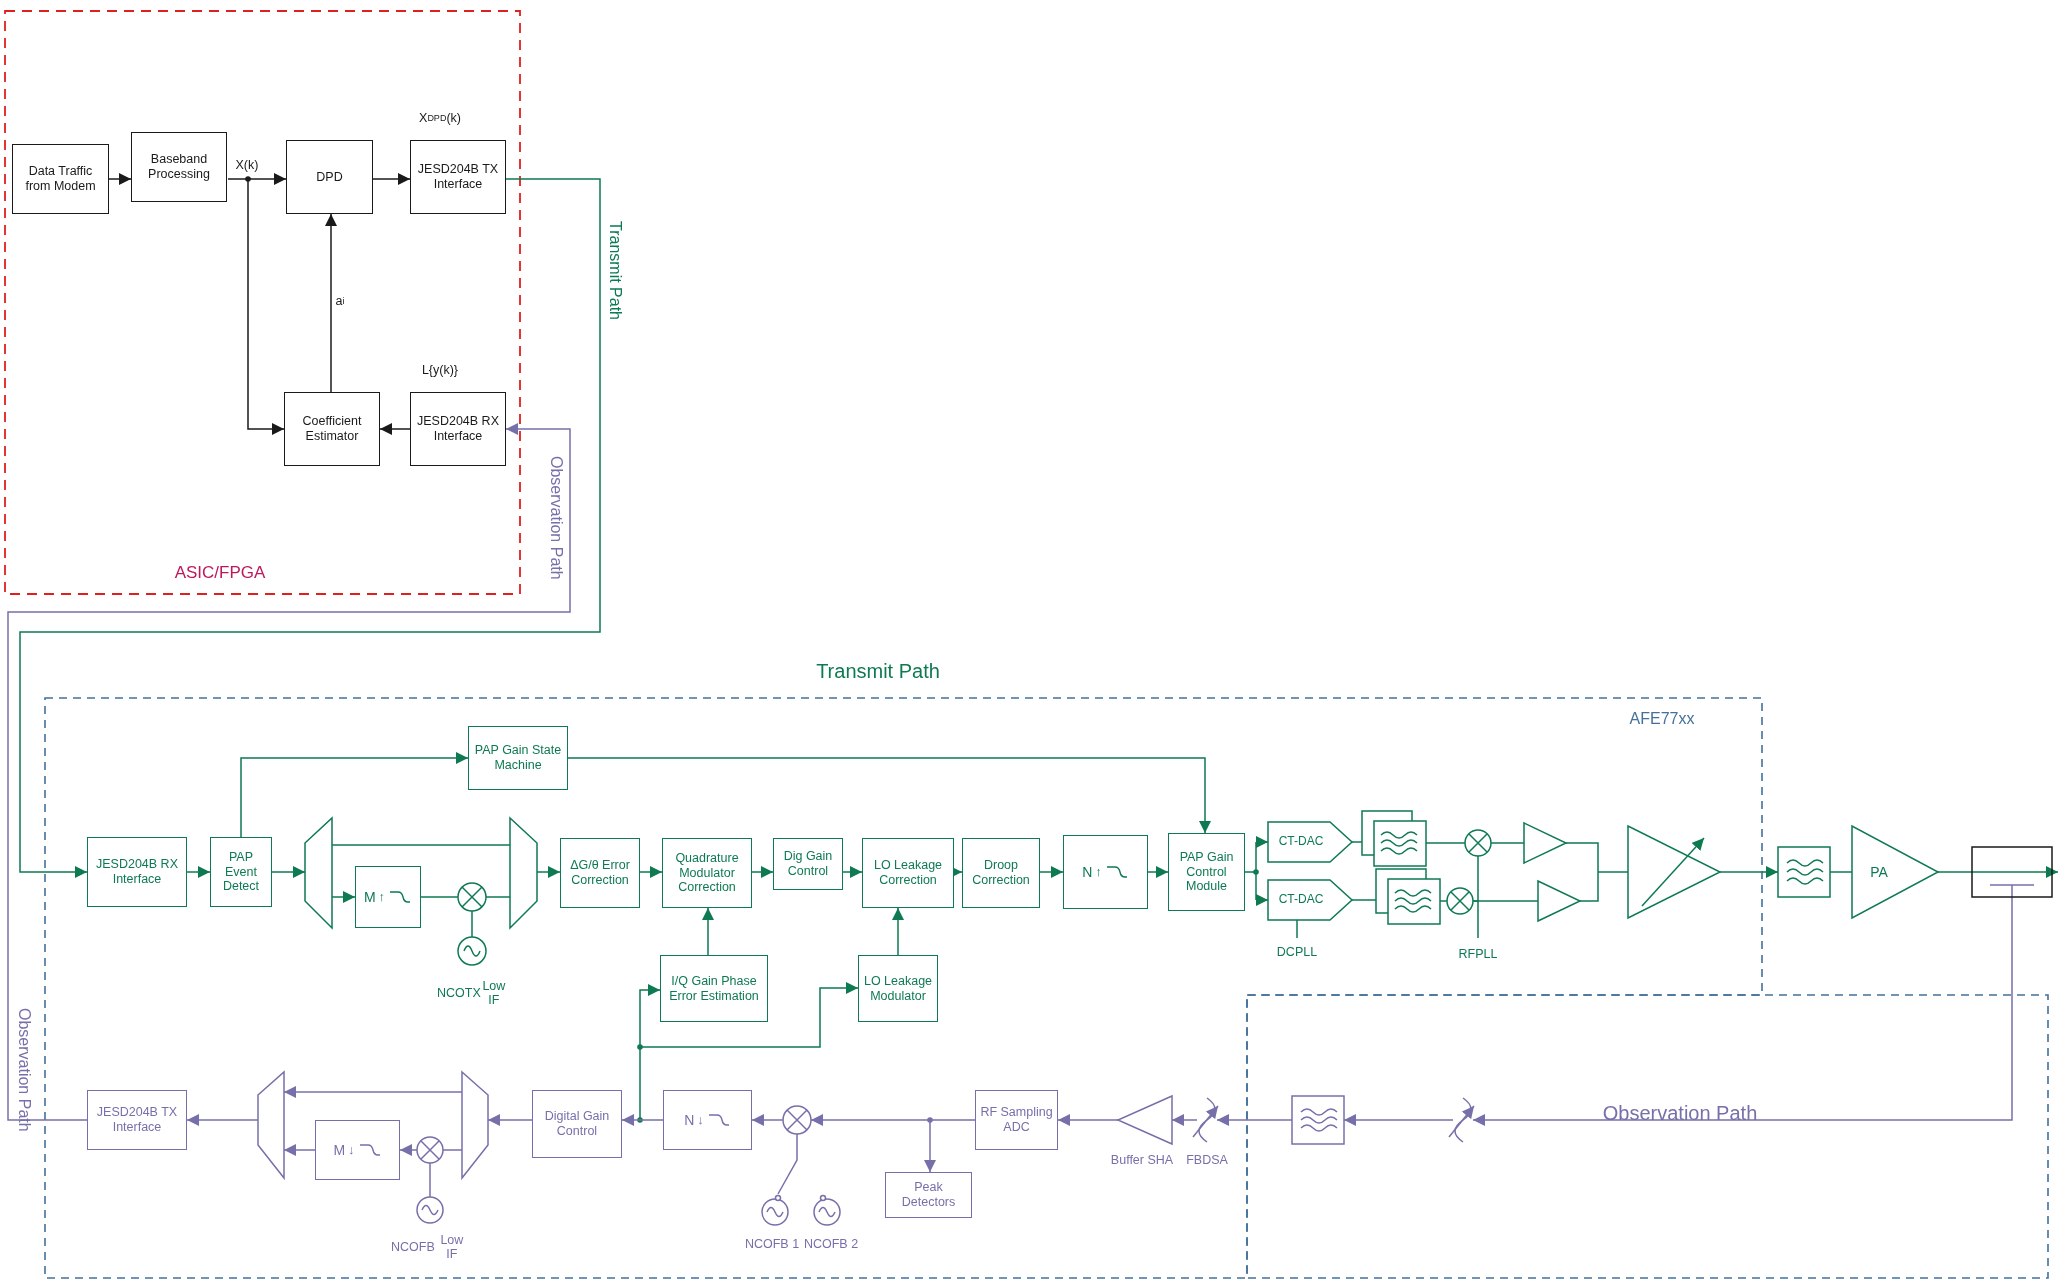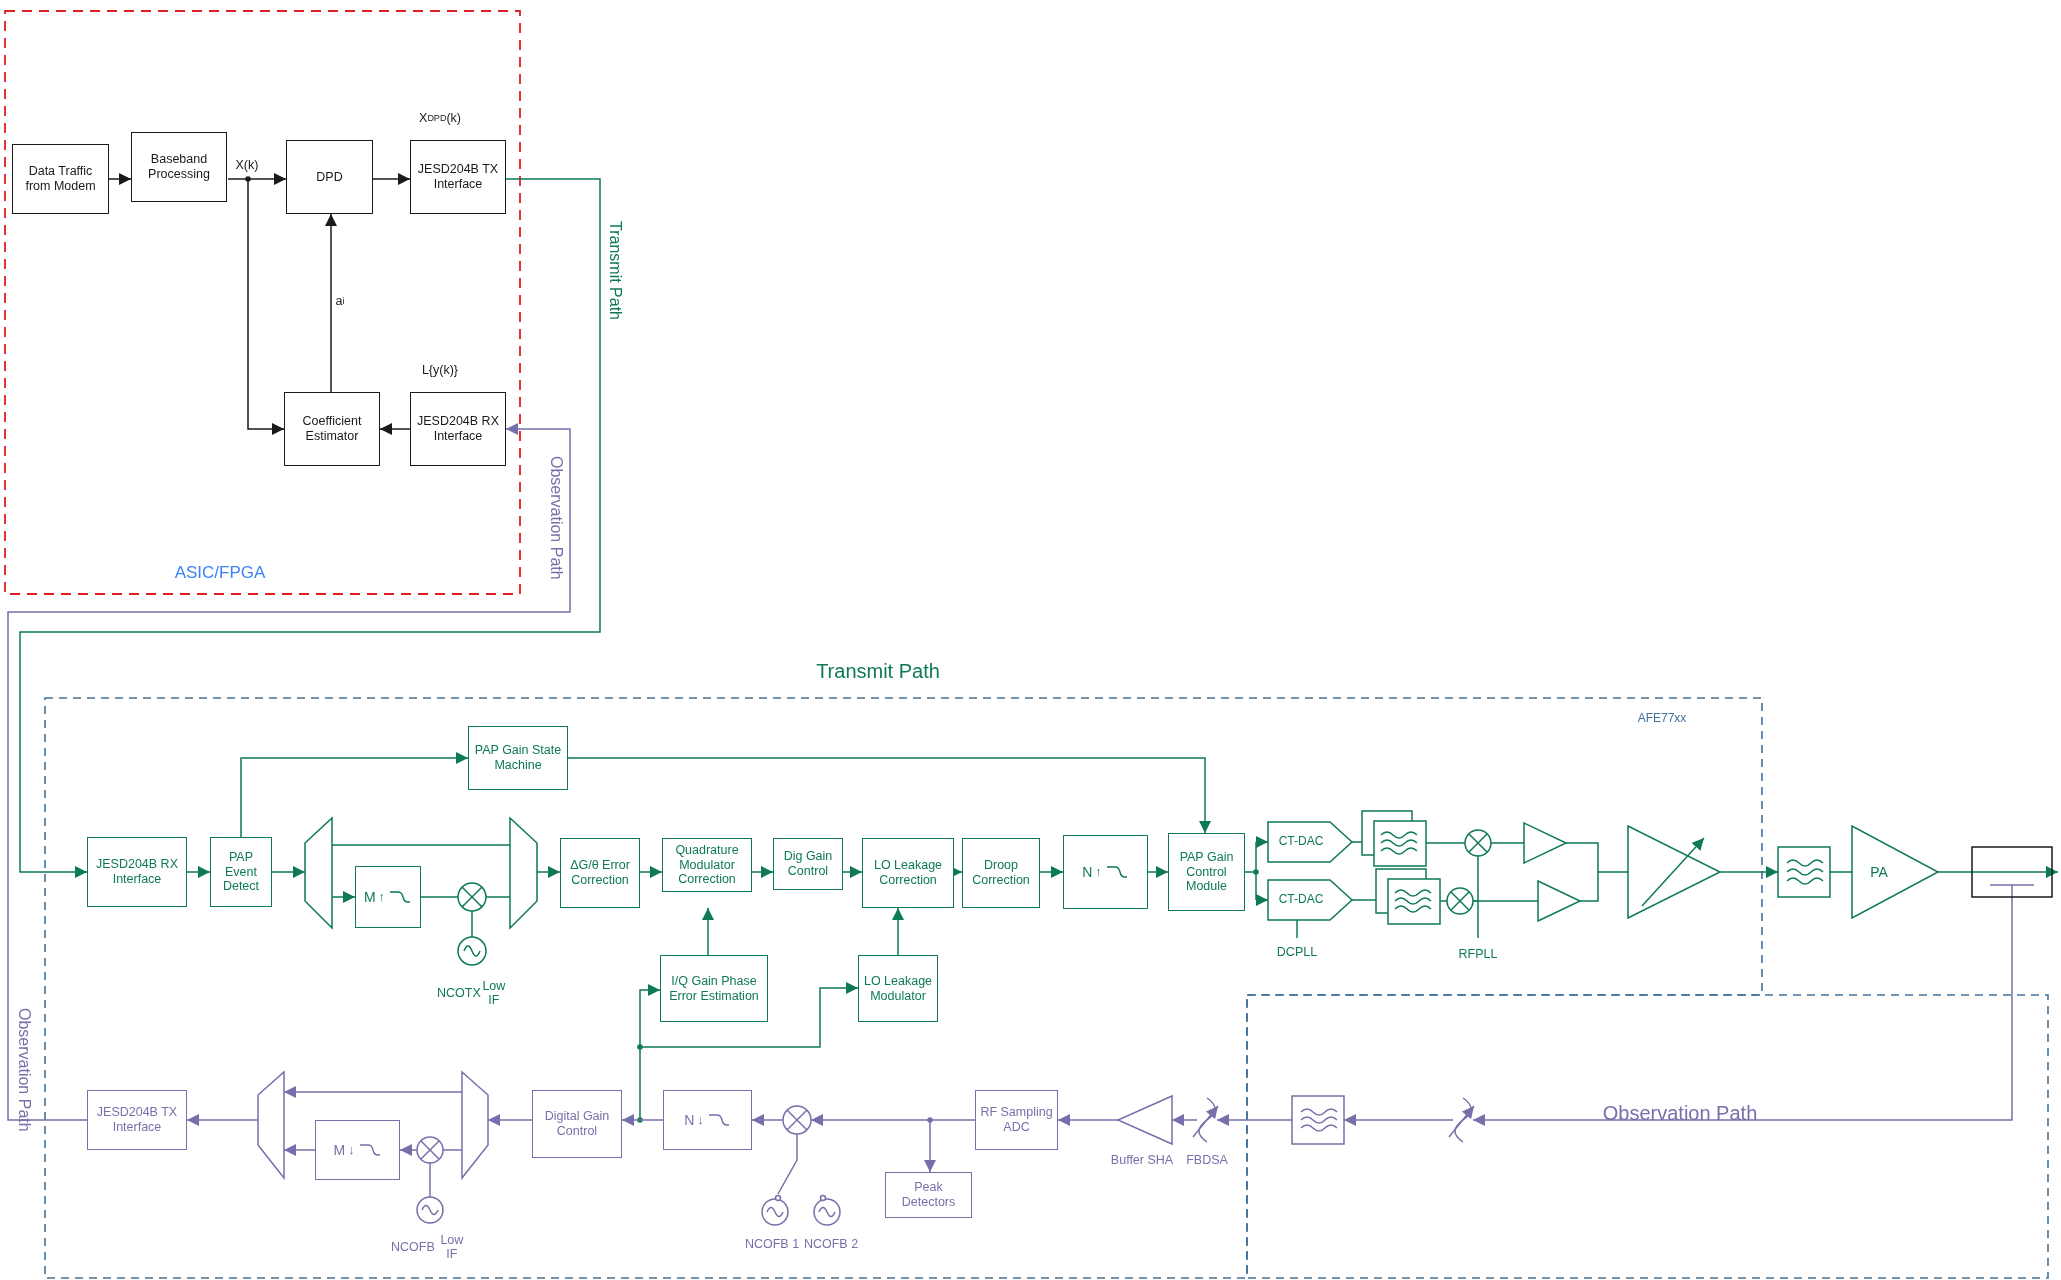--- a/index.html
+++ b/index.html
@@ -8,21 +8,21 @@
   svg.wires{position:absolute;left:0;top:0;z-index:1;}
   .bx{position:absolute;z-index:2;display:flex;align-items:center;justify-content:center;
       text-align:center;background:#fff;border:1.5px solid #1a1a1a;box-sizing:border-box;
       font-size:12.5px;line-height:1.18;color:#1a1a1a;padding:2px;}
   .b-g{border-color:#0e7a51;color:#0e7a51;}
   .b-p{border-color:#7670aa;color:#7670aa;}
   .lb{position:absolute;z-index:2;display:flex;align-items:center;justify-content:center;
       text-align:center;font-size:12.5px;line-height:1.15;color:#1a1a1a;pointer-events:none;}
   .col{flex-direction:row;}
   .vert{writing-mode:vertical-rl;}
-  .c-g{color:#0e7a51;} .c-p{color:#7670aa;} .c-r{color:#3b82f6;text-align:right;} .c-b{color:#44719b;}
+  .c-g{color:#0e7a51;} .c-p{color:#7670aa;} .c-r{color:#be185d;text-align:right;} .c-b{color:#44719b;}
   .big{font-size:20px;}
   .flt{gap:3px;}
   .fl{font-size:14px;} .fa{font-size:13px;}
   sub{font-size:9px;}
 </style>
 </head>
 <body>
 
 <div class="canvas">
 
@@ -252,40 +252,40 @@
       <span>(k)</span>
 </div>
 <div class="lb" style="left:400px;top:360px;width:80px;height:20px">L{y(k)}</div>
 <div class="lb c-r" style="left:168px;top:561px;width:104px;height:24px;font-size:17px">ASIC/FPGA</div>
 
 <div class="lb vert c-g" style="left:603px;top:195px;width:24px;height:150px;font-size:16px">Transmit Path</div>
 <div class="lb vert c-p" style="left:544px;top:438px;width:24px;height:160px;font-size:16px">Observation Path</div>
 <div class="lb vert c-p" style="left:12px;top:985px;width:24px;height:170px;font-size:16px">Observation Path</div>
 <div class="lb c-g big" style="left:800px;top:658px;width:156px;height:26px">Transmit Path</div>
 <div class="lb c-p big" style="left:1592px;top:1100px;width:176px;height:26px">Observation Path</div>
-<div class="lb c-b" style="left:1612px;top:707px;width:100px;height:24px;font-size:12px">AFE77xx</div>
+<div class="lb c-b" style="left:1612px;top:707px;width:100px;height:24px;font-size:16px">AFE77xx</div>
 
 <div class="bx b-g" style="left:87px;top:837px;width:100px;height:70px">JESD204B RX Interface</div>
 <div class="bx b-g" style="left:210px;top:837px;width:62px;height:70px">PAP Event Detect</div>
 <div class="bx b-g" style="left:468px;top:726px;width:100px;height:64px">PAP Gain State Machine</div>
 
 <div class="bx b-g flt" style="left:355px;top:866px;width:66px;height:62px">
   <span class="fl">M</span>
       <span class="fa">↑</span>
       <svg class="fc" width="24" height="22" viewBox="0 0 24 22">
         <path d="M2,6 H10 Q14,6 15,11 Q16,16 20,16 H22" fill="none" stroke="currentColor" stroke-width="1.4"></path>
       </svg>
 </div>
 <div class="lb col c-g" style="left:437px;top:976px;width:70px;height:34px">
   <span>NCOTX</span>
   <span>Low IF</span>
 </div>
 
 <div class="bx b-g" style="left:560px;top:838px;width:80px;height:70px">ΔG/θ Error Correction</div>
-<div class="bx b-g" style="left:662px;top:838px;width:90px;height:54px">Quadrature Modulator Correction</div>
+<div class="bx b-g" style="left:662px;top:838px;width:90px;height:70px">Quadrature Modulator Correction</div>
 <div class="bx b-g" style="left:773px;top:838px;width:70px;height:52px">Dig Gain Control</div>
 <div class="bx b-g" style="left:862px;top:838px;width:92px;height:70px">LO Leakage Correction</div>
 <div class="bx b-g" style="left:962px;top:838px;width:78px;height:70px">Droop Correction</div>
 
 <div class="bx b-g flt" style="left:1063px;top:835px;width:85px;height:74px">
   <span class="fl">N</span>
       <span class="fa">↑</span>
       <svg class="fc" width="24" height="22" viewBox="0 0 24 22">
         <path d="M2,6 H10 Q14,6 15,11 Q16,16 20,16 H22" fill="none" stroke="currentColor" stroke-width="1.4"></path>
       </svg>

